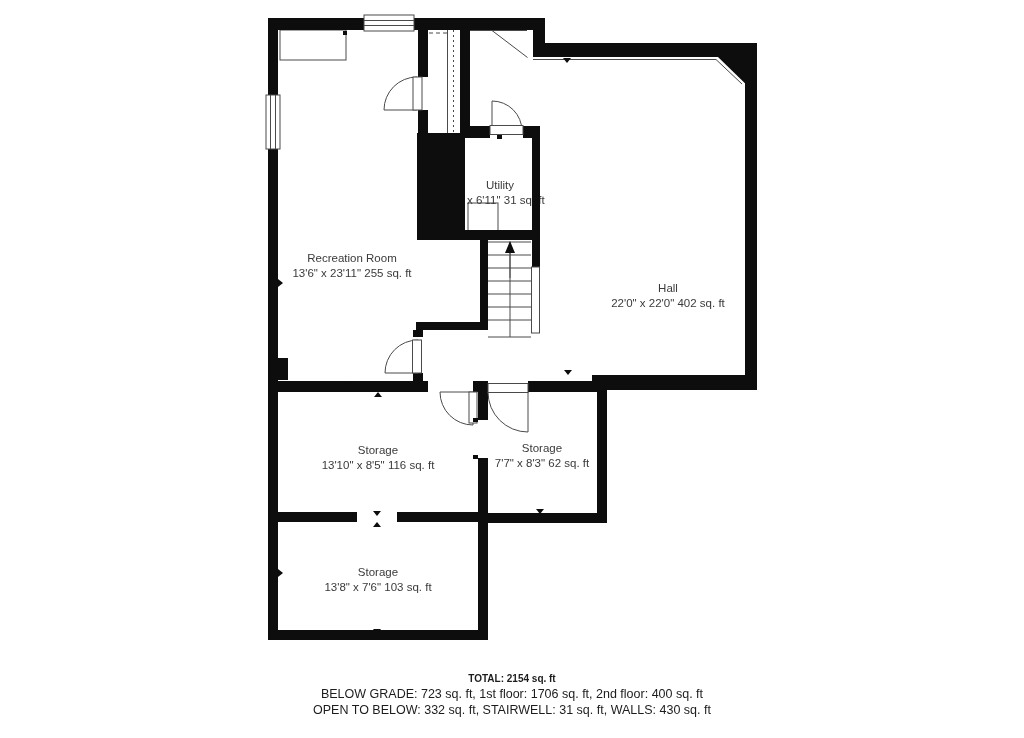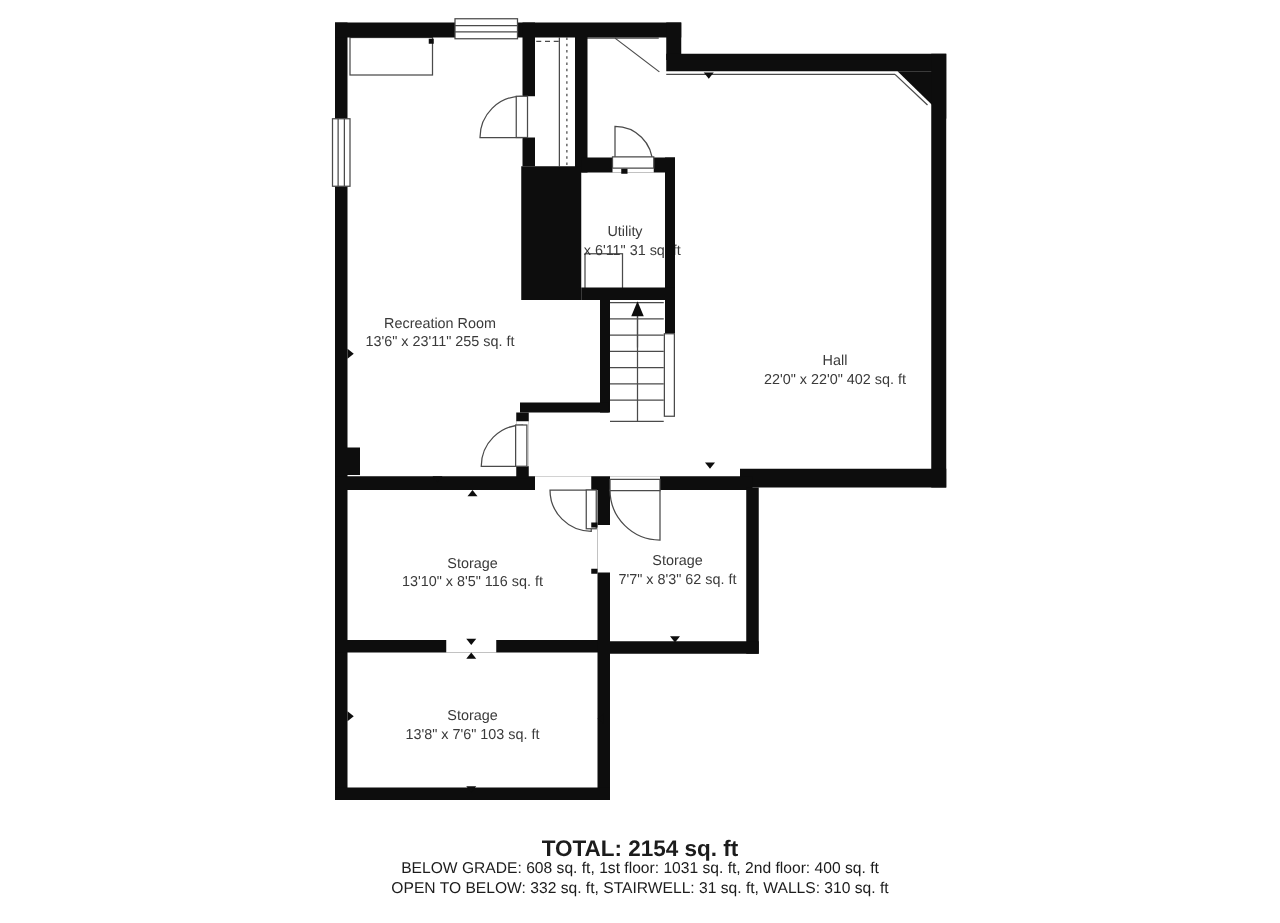--- a/index.html
+++ b/index.html
@@ -8,21 +8,21 @@
   .plan-svg{position:absolute;left:0;top:0;width:1024px;height:738px;}
   .room-name{font-family:"Liberation Sans",sans-serif;font-size:11.5px;fill:#3a3a3a;text-anchor:middle;}
   .room-dims{font-family:"Liberation Sans",sans-serif;font-size:11.5px;fill:#3a3a3a;text-anchor:middle;}
   .room-dims.start{text-anchor:start;}
   .wall{fill:#0d0d0d;stroke:none;}
   .opening{fill:#ffffff;stroke:none;}
   .thin{stroke:#4a4a4a;stroke-width:1;fill:none;}
   .thinfill{stroke:#4a4a4a;stroke-width:1;fill:#ffffff;}
   .tick{fill:#0d0d0d;stroke:none;}
   .summary{position:absolute;left:0;top:671px;width:1024px;text-align:center;color:#1c1c1c;}
-  .summary .total{font-size:18px;font-weight:bold;line-height:16px;}
+  .summary .total{font-size:10px;font-weight:bold;line-height:16px;}
   .summary .sline{font-size:12.5px;line-height:15.5px;}
 </style>
 </head>
 <body>
 
 <div class="page">
 
 <svg class="plan-svg" viewBox="0 0 1024 738" xmlns="http://www.w3.org/2000/svg">
 
   <g>
@@ -163,17 +163,17 @@
     <path class="tick" d="M483,571 L478,575 L483,579 Z"></path>
     <path class="tick" d="M563,58 l4,5 l4,-5 Z"></path>
     <path class="tick" d="M564,370 l4,5 l4,-5 Z"></path>
     <rect class="tick" x="473" y="418" width="5" height="4"></rect>
     <rect class="tick" x="473" y="455" width="5" height="4"></rect>
   </g>
 </svg>
 
 <div class="summary">
   <div class="total">TOTAL: 2154 sq. ft</div>
-  <div class="sline">BELOW GRADE: 608 sq. ft, 1st floor: 1031 sq. ft, 2nd floor: 400 sq. ft</div>
-  <div class="sline">OPEN TO BELOW: 332 sq. ft, STAIRWELL: 31 sq. ft, WALLS: 310 sq. ft</div>
+  <div class="sline">BELOW GRADE: 723 sq. ft, 1st floor: 1706 sq. ft, 2nd floor: 400 sq. ft</div>
+  <div class="sline">OPEN TO BELOW: 332 sq. ft, STAIRWELL: 31 sq. ft, WALLS: 430 sq. ft</div>
 </div>
 
 </div>
 
 </body></html>

